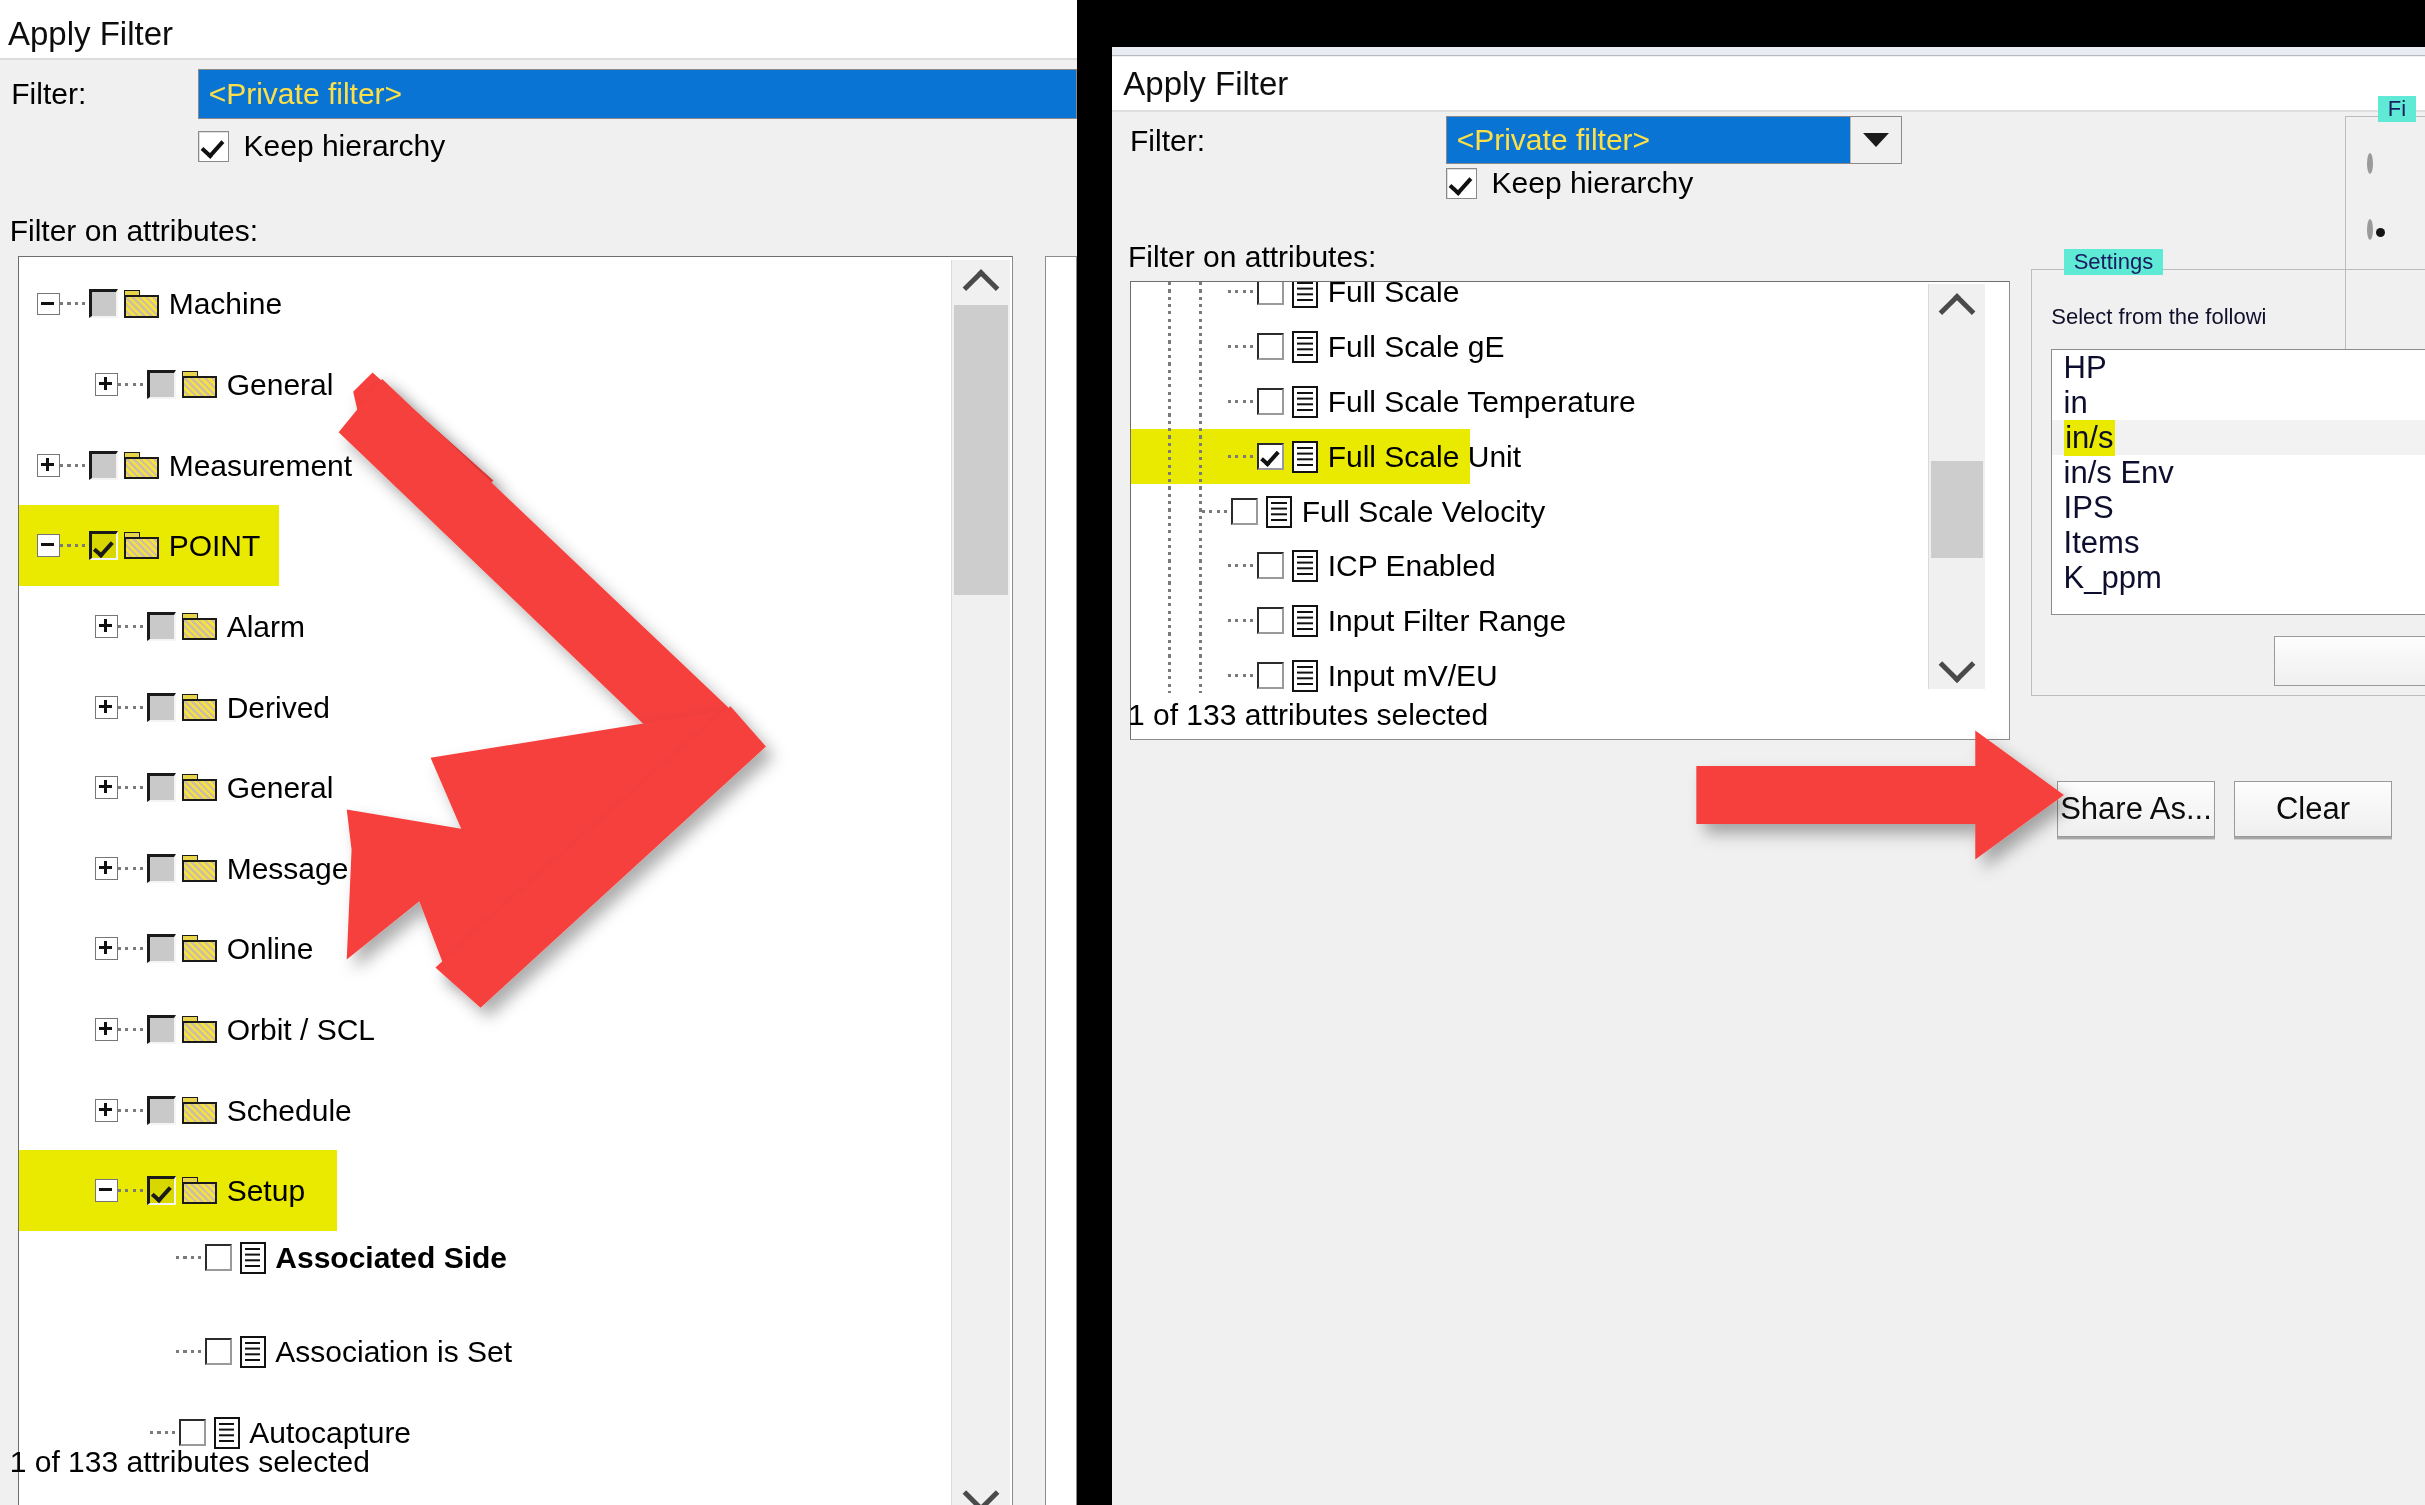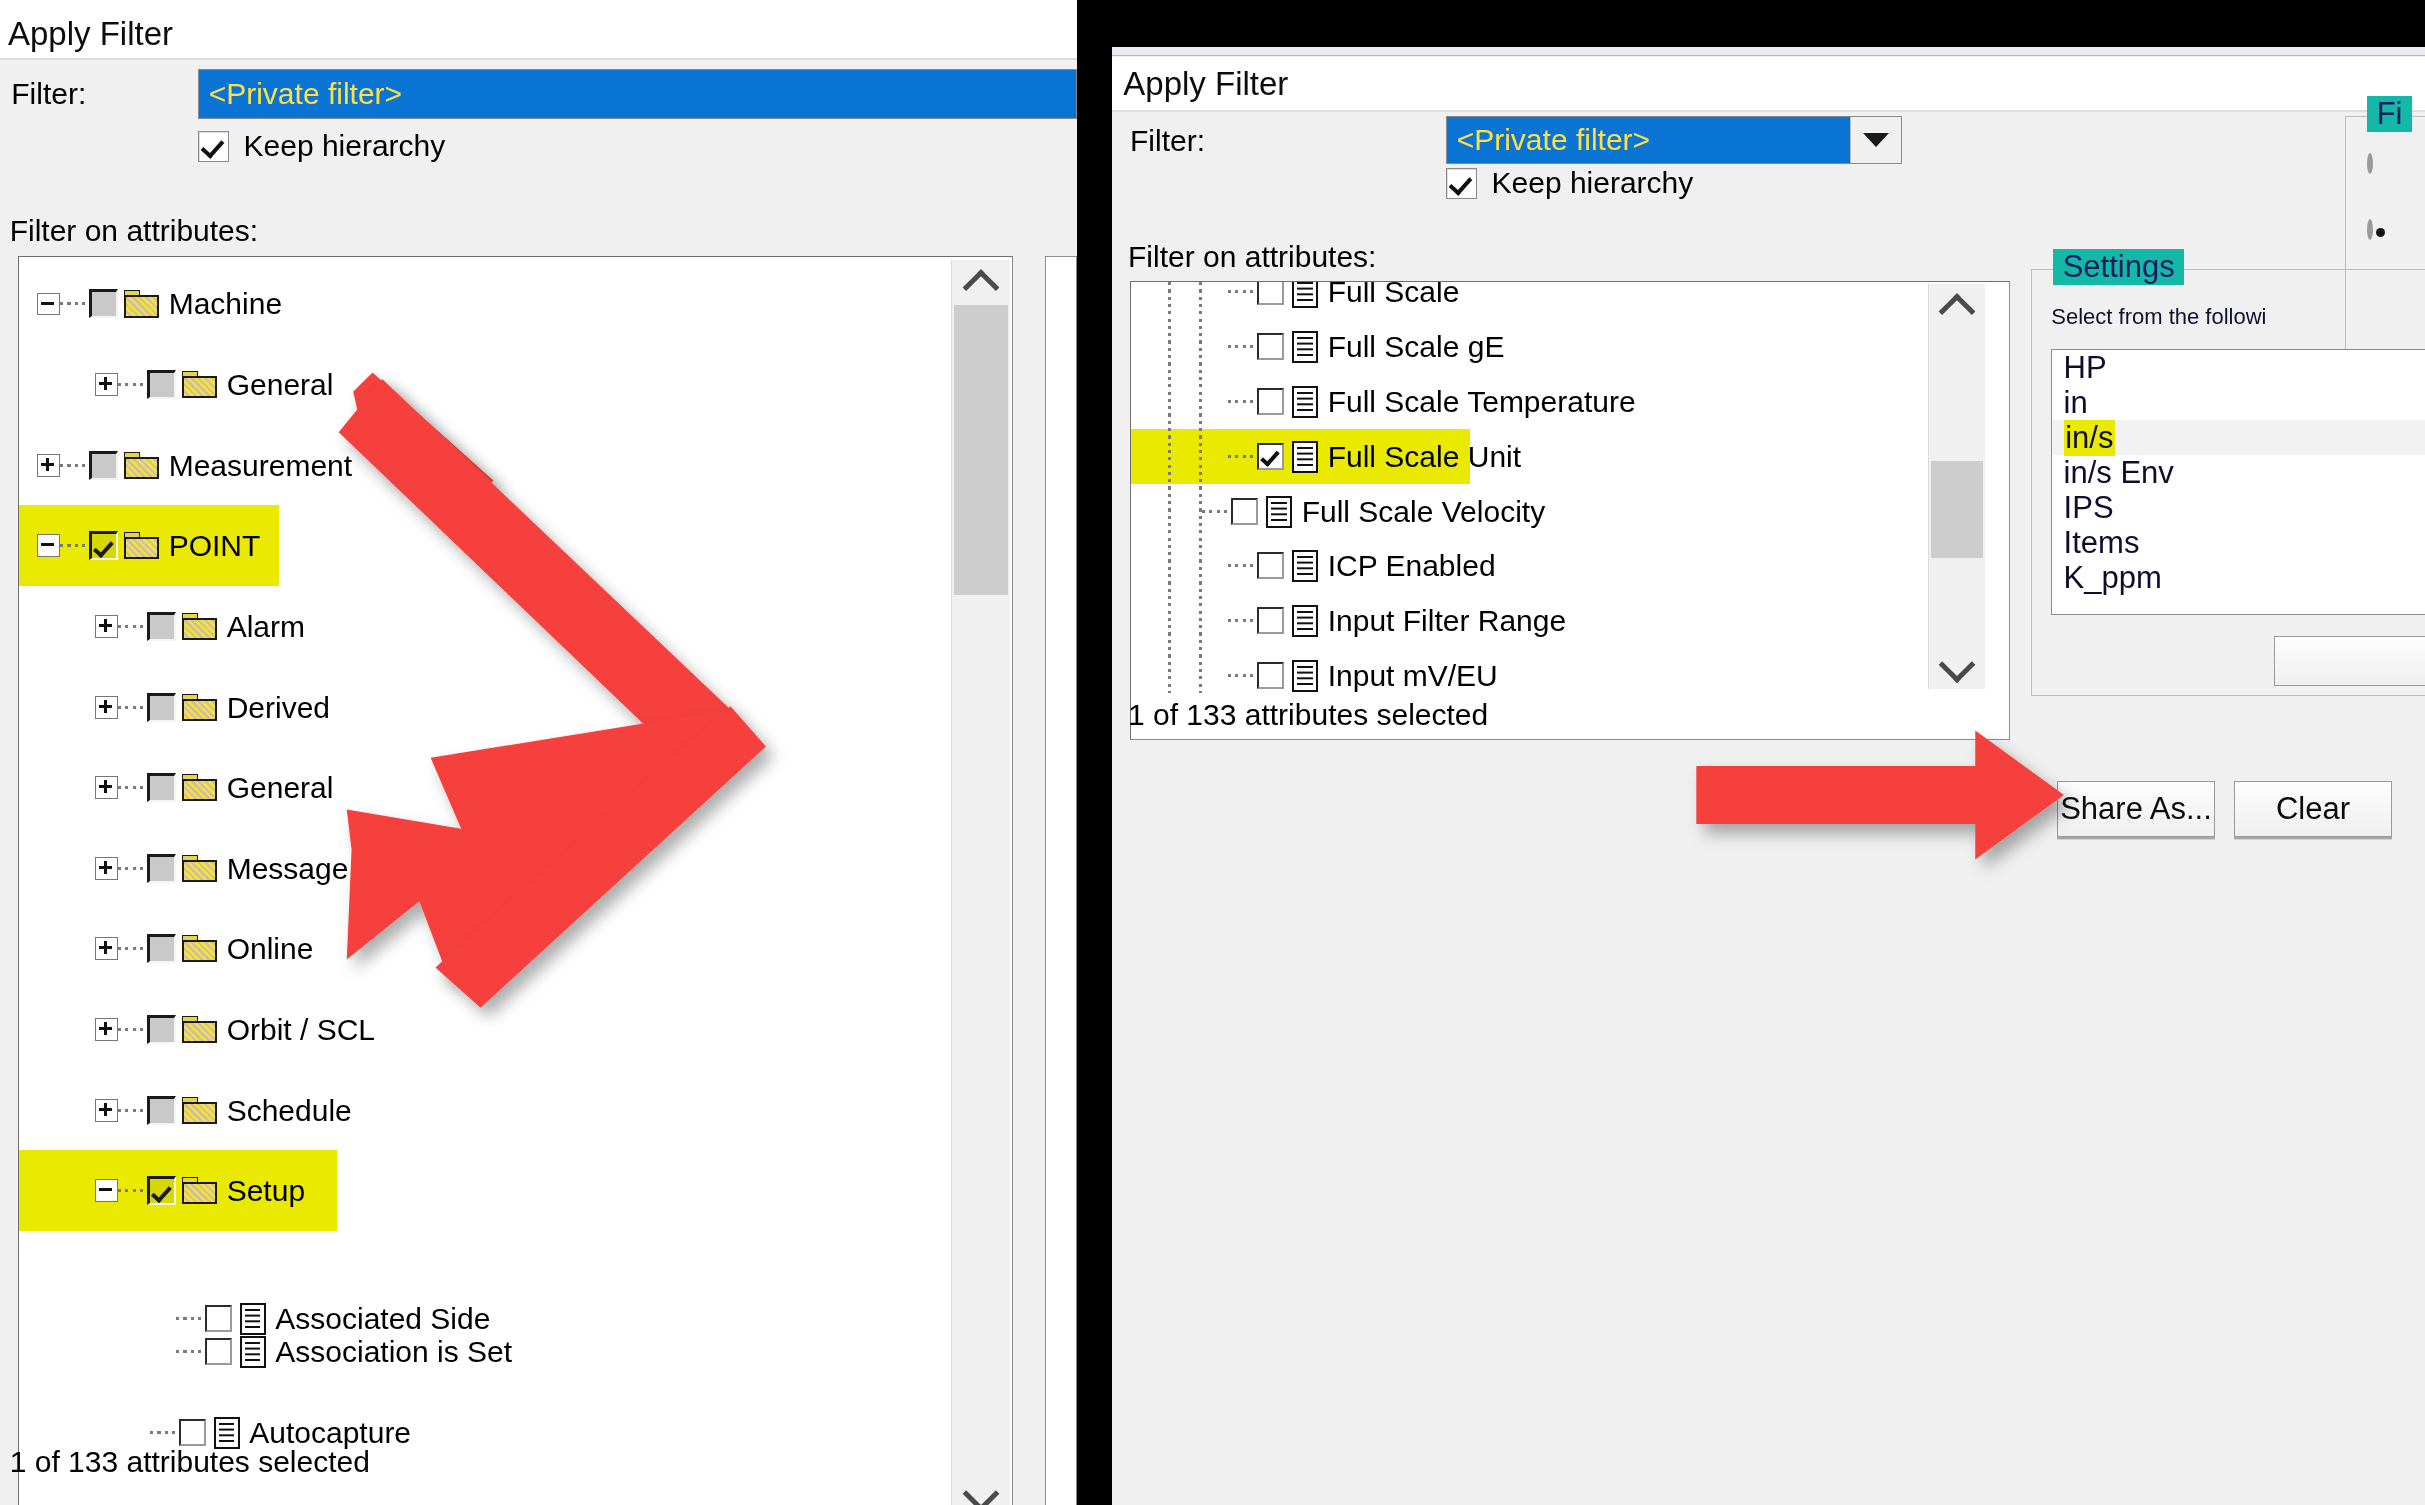--- a/index.html
+++ b/index.html
@@ -145,22 +145,22 @@
   .sb-btn.up .chev{transform:rotate(-135deg) translate(-3.2px,-3.2px);}
   .sb-btn.dn .chev{transform:rotate(45deg) translate(-1.6px,-1.6px);}
   .sb-track{flex:1;position:relative;background:#f0f0f0;}
   .sb-thumb{position:absolute;left:1.6px;right:1.6px;background:#cdcdcd;}
 
   
   .group{
     position:absolute;border:1.6px solid #bcbcbc;box-sizing:border-box;
   }
   .group > .glabel{
-    position:absolute;top:-21px;left:21px;background:#14b8a6;padding:0 9.7px;
-    font-size:31px;color:#1a1a5e;white-space:nowrap;
+    position:absolute;top:-21px;left:32px;background:#5eead4;padding:0 9.7px;
+    font-size:22px;color:#1a1a5e;white-space:nowrap;
   }
 
   
   .listbox{
     position:absolute;background:#fff;border:1.6px solid #8c8c8c;box-sizing:border-box;
     overflow:hidden;
   }
   .litem{height:35px;display:flex;align-items:center;padding-left:11.3px;
     font-size:31px;color:#0d0d2e;white-space:nowrap;}
   .litem.sel{background:#f2f2f2;}
@@ -325,21 +325,21 @@
           <div class="trow hl" style="position: absolute; left: 0px; top: 893px; height: 81px; padding-left: 76px; box-sizing: border-box; width: 318px;">
             <span class="exp"></span>
             <span class="dots"></span>
             <span class="scbx on"></span>
             <span class="folder">
               <span class="tab"></span>
               <span class="body"></span>
             </span>
             <span class="txt">Setup</span>
           </div>
-          <div class="trow" style="position: absolute; left: 0px; top: 1021px; height: 81px; padding-left: 134px; box-sizing: border-box;">
+          <div class="trow" style="position: absolute; left: 0px; top: 960px; height: 81px; padding-left: 134px; box-sizing: border-box; font-weight: bold;">
             <span class="exp none"></span>
             <span class="dots"></span>
             <span class="lcbx"></span>
             <span class="doc"></span>
             <span class="txt">Associated Side</span>
           </div>
           <div class="trow" style="position: absolute; left: 0px; top: 1054px; height: 81px; padding-left: 134px; box-sizing: border-box;">
             <span class="exp none"></span>
             <span class="dots"></span>
             <span class="lcbx"></span>

